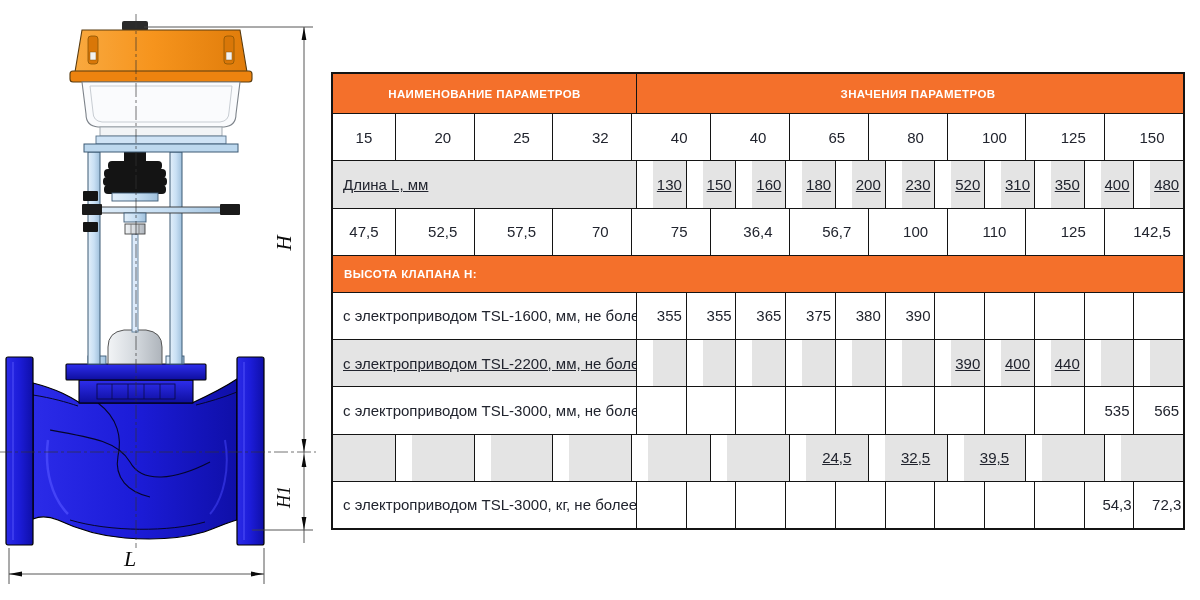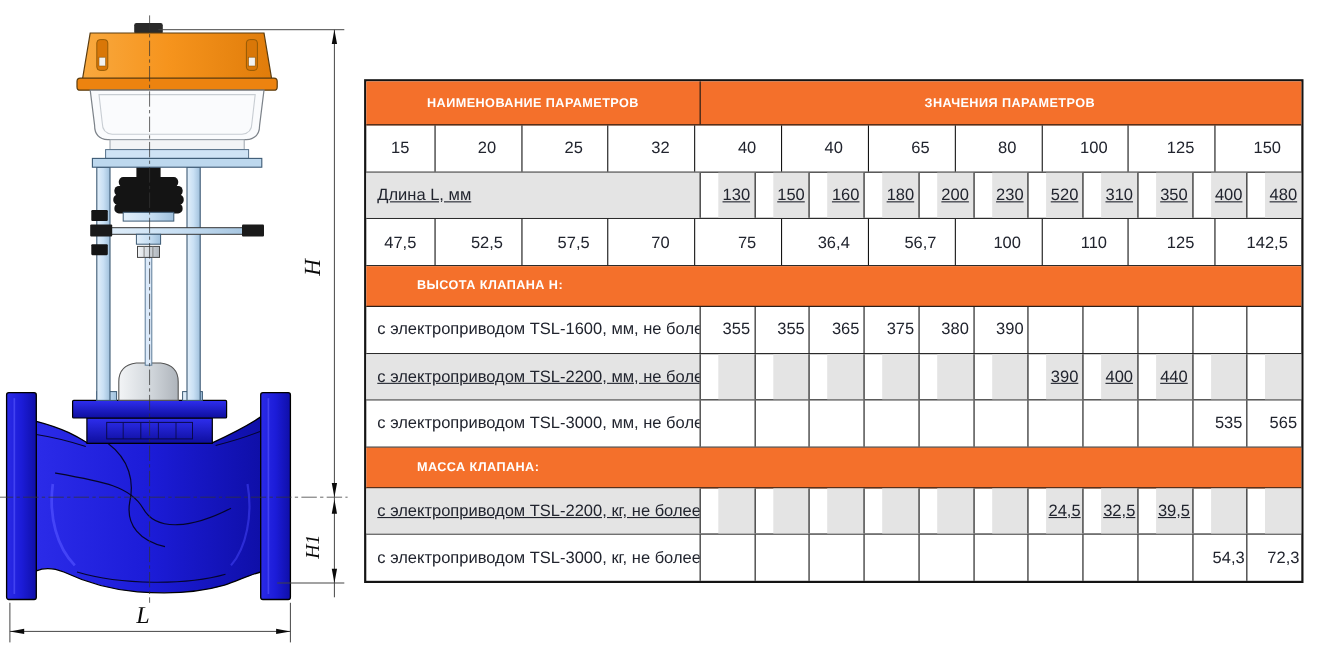--- a/index.html
+++ b/index.html
@@ -20,21 +20,21 @@
       font-size:15px;overflow:hidden;white-space:nowrap;}
   .t-cell.label{flex:0 0 304px;justify-content:flex-start;padding-left:10px;
       border-right:1px solid #141414;}
   .t-cell.val{flex:1 1 0;border-right:1px solid #141414;}
   .t-cell.val:last-child{border-right:none;}
   .t-cell.head-name{flex:0 0 304px;border-right:1px solid #141414;}
   .t-cell.head-name,.t-cell.head-values{color:#fff;font-weight:bold;font-size:11.5px;
       letter-spacing:.4px;}
   .t-cell.head-values{flex:1 1 0;text-align:center;}
   .t-cell.section-label{flex:1 1 0;justify-content:flex-start;padding-left:11px;
-      color:#fff;font-weight:bold;font-size:11.5px;letter-spacing:.4px;margin-left:35px;}
+      color:#fff;font-weight:bold;font-size:11.5px;letter-spacing:.4px;}
   .dim-label{font-family:"Liberation Serif",serif;font-style:italic;fill:#0a0a0a;}
 </style>
 </head>
 <body>
 
 <div class="page">
 
   <svg class="drawing" viewBox="0 0 330 600" xmlns="http://www.w3.org/2000/svg">
     <defs>
       <linearGradient id="orangeGrad" x1="0" y1="0" x2="1" y2="0">
@@ -250,25 +250,21 @@
         <div class="t-cell val"></div>
         <div class="t-cell val"></div>
         <div class="t-cell val"></div>
         <div class="t-cell val"></div>
         <div class="t-cell val"></div>
         <div class="t-cell val"></div>
         <div class="t-cell val"></div>
         <div class="t-cell val">535</div>
         <div class="t-cell val">565</div>
       </div>
-      <div class="t-row section">
-        <div class="t-cell section-label">МАССА КЛАПАНА:</div>
-      </div>
       <div class="t-row data shaded">
-        <div class="t-cell label">с электроприводом TSL-2200, кг, не более</div>
         <div class="t-cell val"></div>
         <div class="t-cell val"></div>
         <div class="t-cell val"></div>
         <div class="t-cell val"></div>
         <div class="t-cell val"></div>
         <div class="t-cell val"></div>
         <div class="t-cell val">24,5</div>
         <div class="t-cell val">32,5</div>
         <div class="t-cell val">39,5</div>
         <div class="t-cell val"></div>

